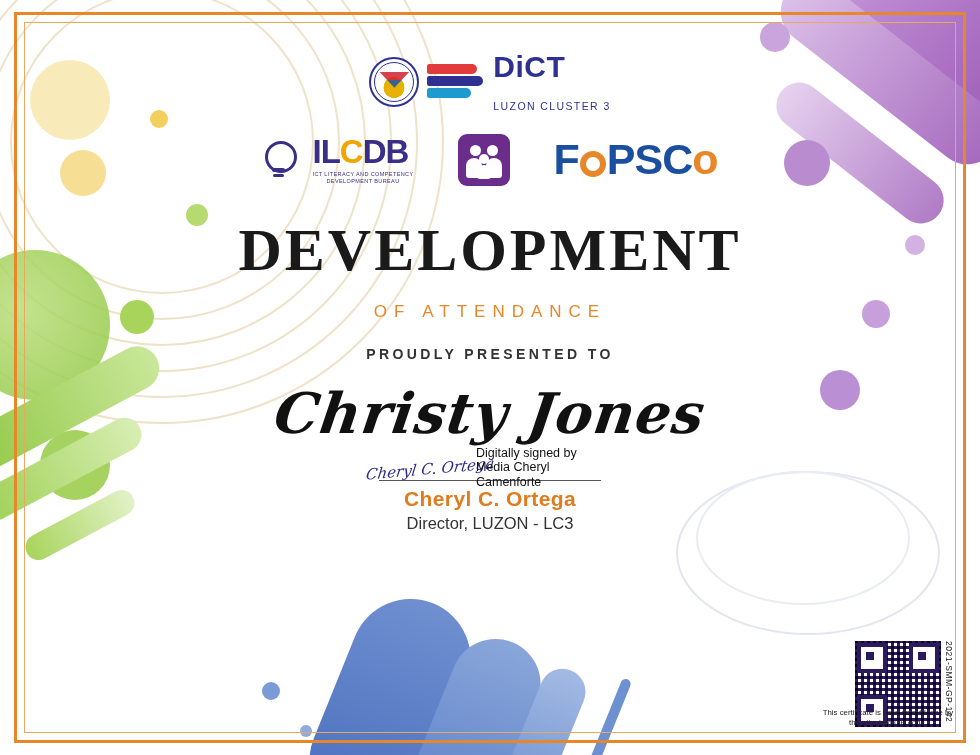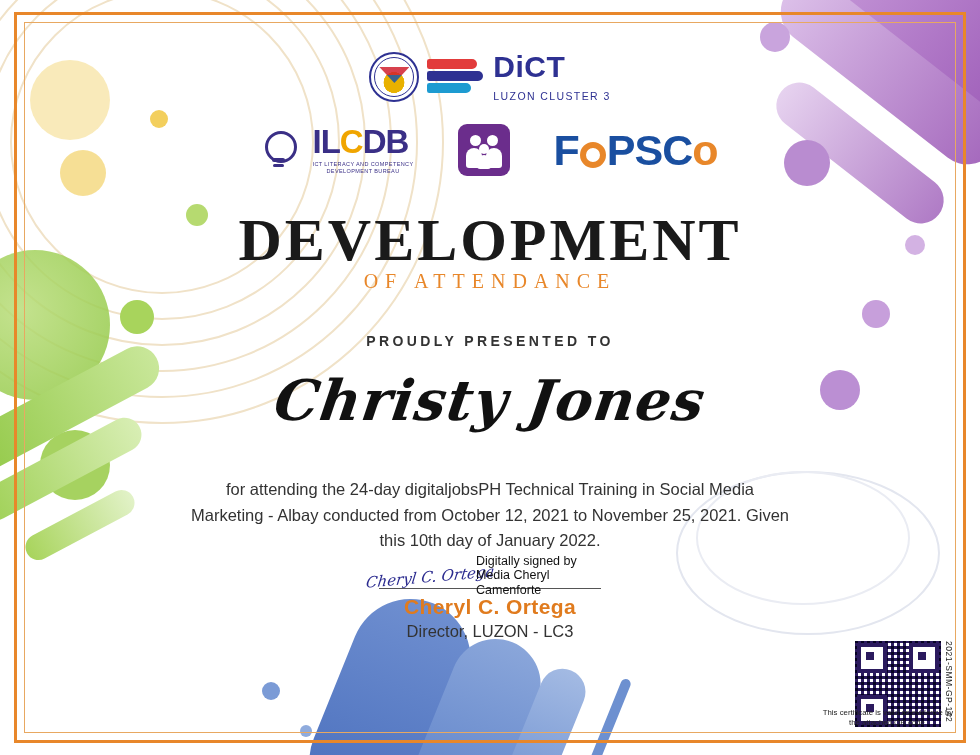--- a/index.html
+++ b/index.html
@@ -96,21 +96,21 @@
   .dict-word {
     font-size: 30px;
     font-weight: bold;
     color: #2e3192;
     letter-spacing: 0.5px;
   }
   .dict-sub {
     font-size: 10.5px;
     letter-spacing: 1.4px;
     color: #2e3192;
-    margin-top: 9px;
+    margin-top: 19px;
   }
 
   .logos-row-2 {
     margin-top: 22px;
     display: flex;
     align-items: center;
     justify-content: center;
     gap: 44px;
   }
 
@@ -178,29 +178,28 @@
   .title {
     margin-top: 34px;
     font-family: "Liberation Serif", serif;
     font-size: 60px;
     font-weight: bold;
     color: #1a1a1a;
     letter-spacing: 3px;
     line-height: 1;
   }
   .subtitle {
-    margin-top: 0;
-    font-size: 20px;
+    margin-top: 22px;
+    font-size: 17px;
     color: #e8872a;
     letter-spacing: 7px;
     font-weight: 500;
-    font-family: Liberation Serif, serif;
   }
   .presented {
-    margin-top: 40px;
+    margin-top: 24px;
     font-size: 14px;
     color: #333;
     letter-spacing: 3.4px;
     font-weight: bold;
   }
   .recipient {
     margin-top: 18px;
     font-family: "DejaVu Serif", serif;
     font-style: italic;
     font-weight: bold;
@@ -412,21 +411,20 @@
 
       <div class="fopsco">
         <span class="f">F</span><span class="gear"></span><span class="p">P</span><span class="s">S</span><span class="c">C</span><span class="o2">o</span>
       </div>
     </div>
 
     <div class="title">DEVELOPMENT</div>
     <div class="subtitle">OF ATTENDANCE</div>
     <div class="presented">PROUDLY PRESENTED TO</div>
     <div class="recipient">Christy Jones</div>
-    <div class="body-text">for attending the 24-day digitaljobsPH Technical Training in Social Media Marketing - Albay conducted from October 12, 2021 to November 25, 2021. Given this 10th day of January 2022.</div>
 
     <div class="sign-block">
       <div class="signature-script">Cheryl C. Ortega</div>
       <div class="digital-stamp">Digitally signed by Media Cheryl Camenforte</div>
       <div class="sign-line"></div>
       <div class="signer-name">Cheryl C. Ortega</div>
       <div class="signer-role">Director, LUZON - LC3</div>
     </div>
   </div>
 

